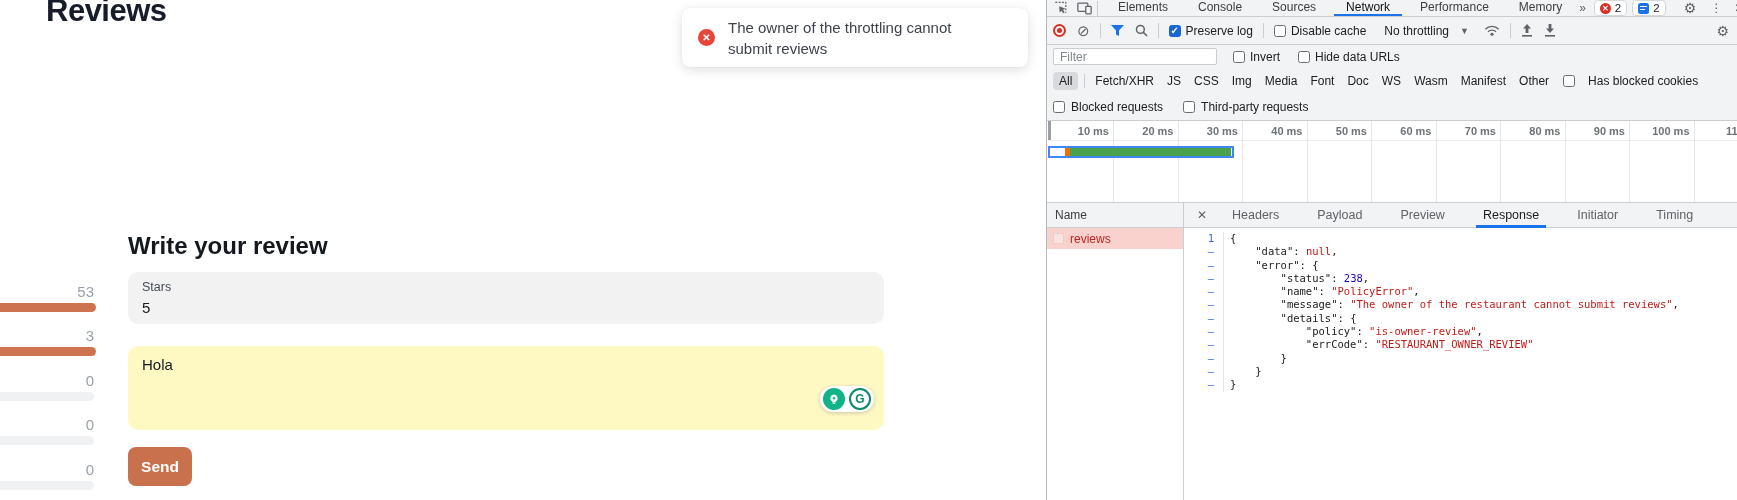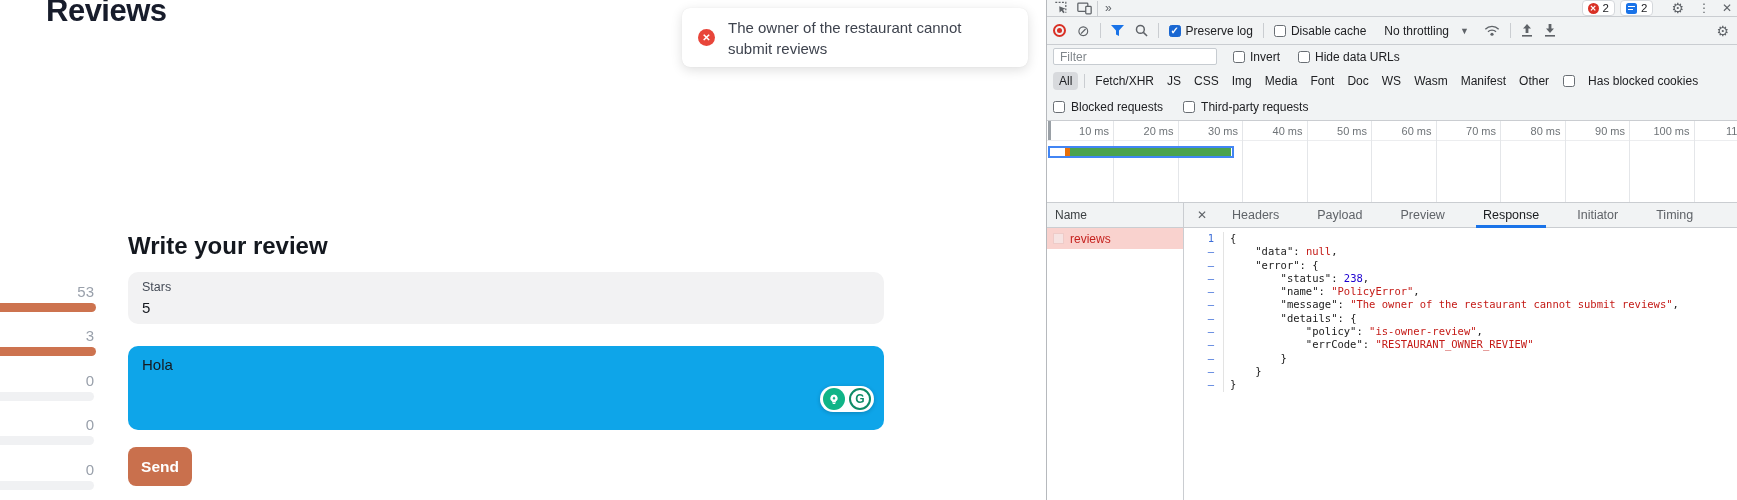--- a/index.html
+++ b/index.html
@@ -23,21 +23,21 @@
   .rating-bar{margin-top:3px;height:9px;border-radius:0 5px 5px 0;}
   .rating-bar.filled{background:#cd734f;width:96px;}
   .rating-bar.empty{background:#f0f1f3;width:94px;}
 
   .review-form{position:absolute;left:128px;top:232px;width:756px;height:256px;}
   .form-heading{position:absolute;top:0;left:0;margin:0;font-size:24px;font-weight:800;color:#14181f;}
   .stars-box{position:absolute;top:40px;left:0;width:756px;height:52px;background:#f2f2f3;
              border-radius:10px;padding:8px 14px;box-sizing:border-box;}
   .stars-label{font-size:12.5px;color:#454c57;}
   .stars-value{font-size:15px;color:#15191f;margin-top:5px;}
-  .comment-box{position:absolute;top:114px;left:0;width:756px;height:84px;background:#0ea5e9;
+  .comment-box{position:absolute;top:114px;left:0;width:756px;height:84px;background:#fef9c3;
                border-radius:10px;padding:10px 14px;box-sizing:border-box;}
   .comment-text{font-size:15px;color:#15191f;}
   .grammarly{position:absolute;right:10px;bottom:-18px;transform:translateY(-36px);
              display:flex;align-items:center;gap:4px;padding:2px 3px;background:#fff;border-radius:15px;
              box-shadow:0 1px 4px rgba(0,0,0,.2);}
   .g-bulb{width:22px;height:22px;border-radius:50%;background:#10b487;display:flex;
           align-items:center;justify-content:center;}
   .g-logo{width:22px;height:22px;border-radius:50%;background:#fff;border:2.5px solid #0d8a66;
           box-sizing:border-box;color:#0d8a66;font-weight:700;font-size:12px;display:flex;
           align-items:center;justify-content:center;}
@@ -81,21 +81,21 @@
                 font-size:12px;padding:0 6px;box-sizing:border-box;font-family:"Liberation Sans",sans-serif;color:#202124;}
   .filter-input::placeholder{color:#80868b;}
 
   .dt-chips{top:68px;height:26px;padding:0 6px;gap:13px;font-size:12px;}
   .chip{color:#202124;flex:0 0 auto;}
   .chip.selected{background:#d8dadd;border-radius:4px;padding:2px 6px;margin-right:-4px;}
   .chips-sep{width:1px;height:14px;background:#cacdd1;flex:0 0 auto;margin:0 -3px;}
 
   .dt-blocked{top:94px;height:27px;border-bottom:1px solid #cacdd1;padding:0 6px;gap:6px;}
 
-  .dt-overview{position:absolute;top:121px;height:95px;left:0;right:0;background:#fff;overflow:hidden;}
+  .dt-overview{position:absolute;top:121px;height:95px;left:0;right:0;background:#fff;overflow:hidden;font-weight:bold;}
   .grid-v{position:absolute;top:0;bottom:0;width:1px;background:#e4e6e9;}
   .ruler-label{position:absolute;top:4px;font-size:11px;color:#6e7377;transform:translateX(-100%);white-space:nowrap;}
   .ruler-label.clipped{transform:none;}
   .ruler-line{position:absolute;left:0;right:0;top:19px;height:1px;background:#ecedef;}
   .zero-tick{position:absolute;left:1px;top:0;width:3px;height:19px;background:#9aa0a6;}
   .sel-bar{position:absolute;left:1px;top:25px;width:186px;height:12px;border:2px solid #4285f4;
            box-sizing:border-box;background:#fff;}
   .seg-orange{position:absolute;left:15px;width:5px;top:0;bottom:0;background:#e8710a;}
   .seg-green{position:absolute;left:20px;right:1px;top:0;bottom:0;background:#4ba24e;}
 
@@ -127,21 +127,21 @@
 </style>
 </head>
 <body>
 
 <div class="screen">
 
   <h1 class="page-title">Reviews</h1>
 
   <div class="toast">
     <span class="toast-icon">✕</span>
-    <span class="toast-text">The owner of the restaurant cannot submit reviews</span>
+    <span class="toast-text">The owner of the throttling cannot submit reviews</span>
   </div>
 
   <div class="ratings">
       <div class="rating-row">
         <div class="rating-count">53</div>
         <div class="rating-bar filled"></div>
       </div>
       <div class="rating-row">
         <div class="rating-count">3</div>
         <div class="rating-bar filled"></div>
@@ -194,20 +194,28 @@
             <path fill="#5f6368" d="M6 6l7.2 2.9-3 1.1 2 2.9-1.6 1.1-2-3L6.4 13z"></path>
           </svg>
       </span>
       <span class="tool-icon">
         <svg width="15" height="13" viewBox="0 0 18 15">
             <rect x="1" y="1" width="12" height="10" rx="1" fill="none" stroke="#5f6368" stroke-width="1.5"></rect>
             <rect x="10.5" y="5" width="6.5" height="9" rx="1" fill="#f1f3f4" stroke="#5f6368" stroke-width="1.5"></rect>
           </svg>
       </span>
       <span class="vsep"></span>
+      <span style="display:flex;align-items:center;height:100%;">
+          <span class="main-tab">Elements</span>
+          <span class="main-tab">Console</span>
+          <span class="main-tab">Sources</span>
+          <span class="main-tab selected">Network<span class="tab-underline"></span></span>
+          <span class="main-tab">Performance</span>
+          <span class="main-tab">Memory</span>
+        </span>
       <span class="glyph" style="font-size:12px;margin:0 8px 0 2px;">»</span>
       <span class="badge" style="margin-left:auto;">
         <span class="err-dot">✕</span>
         <span>2</span>
       </span>
       <span class="badge" style="margin-left:5px;">
         <span class="msg-dot"></span>
         <span>2</span>
       </span>
       <span class="glyph" style="font-size:14px;margin-left:18px;">⚙</span>

